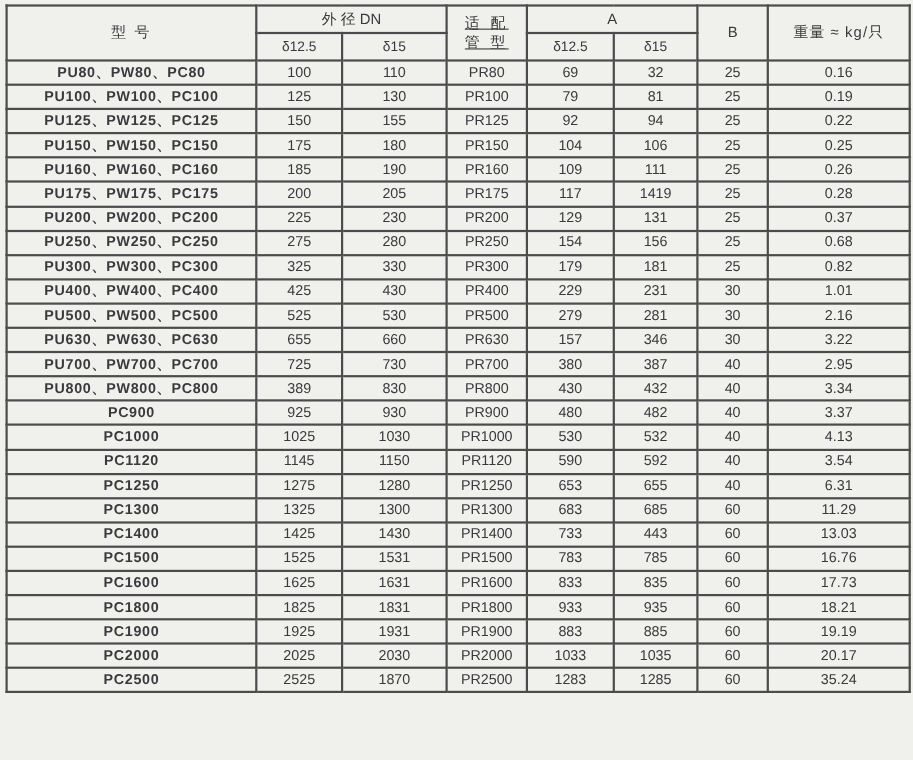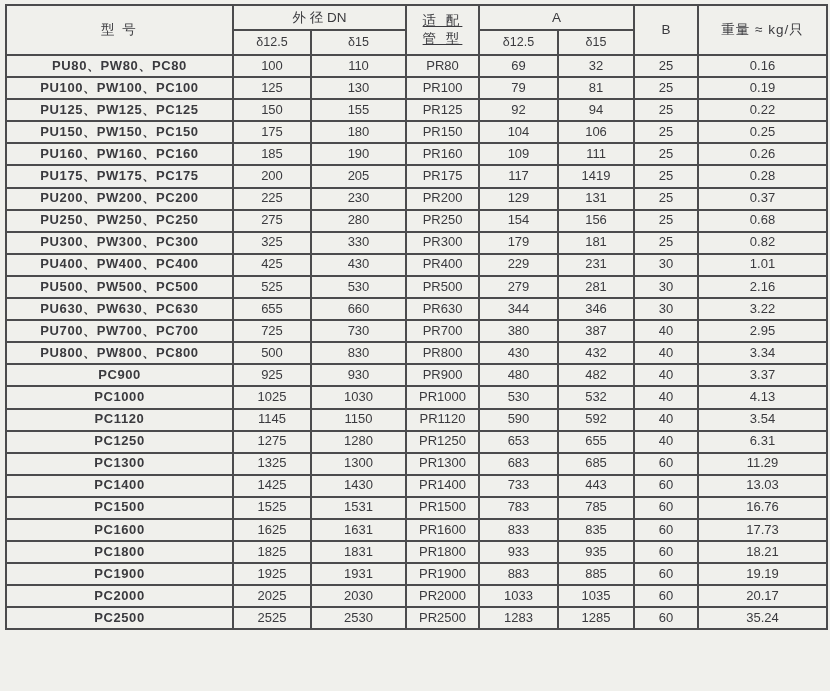--- a/index.html
+++ b/index.html
@@ -189,38 +189,38 @@
           <td>279</td>
           <td>281</td>
           <td>30</td>
           <td>2.16</td>
         </tr>
         <tr>
           <td class="model-cell">PU630、PW630、PC630</td>
           <td>655</td>
           <td>660</td>
           <td>PR630</td>
-          <td>344</td>
+          <td>157</td>
           <td>346</td>
           <td>30</td>
           <td>3.22</td>
         </tr>
         <tr>
           <td class="model-cell">PU700、PW700、PC700</td>
           <td>725</td>
           <td>730</td>
           <td>PR700</td>
           <td>380</td>
           <td>387</td>
           <td>40</td>
           <td>2.95</td>
         </tr>
         <tr>
           <td class="model-cell">PU800、PW800、PC800</td>
-          <td>500</td>
+          <td>389</td>
           <td>830</td>
           <td>PR800</td>
           <td>430</td>
           <td>432</td>
           <td>40</td>
           <td>3.34</td>
         </tr>
         <tr>
           <td class="model-cell">PC900</td>
           <td>925</td>
@@ -327,21 +327,21 @@
           <td>2030</td>
           <td>PR2000</td>
           <td>1033</td>
           <td>1035</td>
           <td>60</td>
           <td>20.17</td>
         </tr>
         <tr>
           <td class="model-cell">PC2500</td>
           <td>2525</td>
-          <td>2530</td>
+          <td>1870</td>
           <td>PR2500</td>
           <td>1283</td>
           <td>1285</td>
           <td>60</td>
           <td>35.24</td>
         </tr>
       </tbody>
   </table>
 </div>
 

